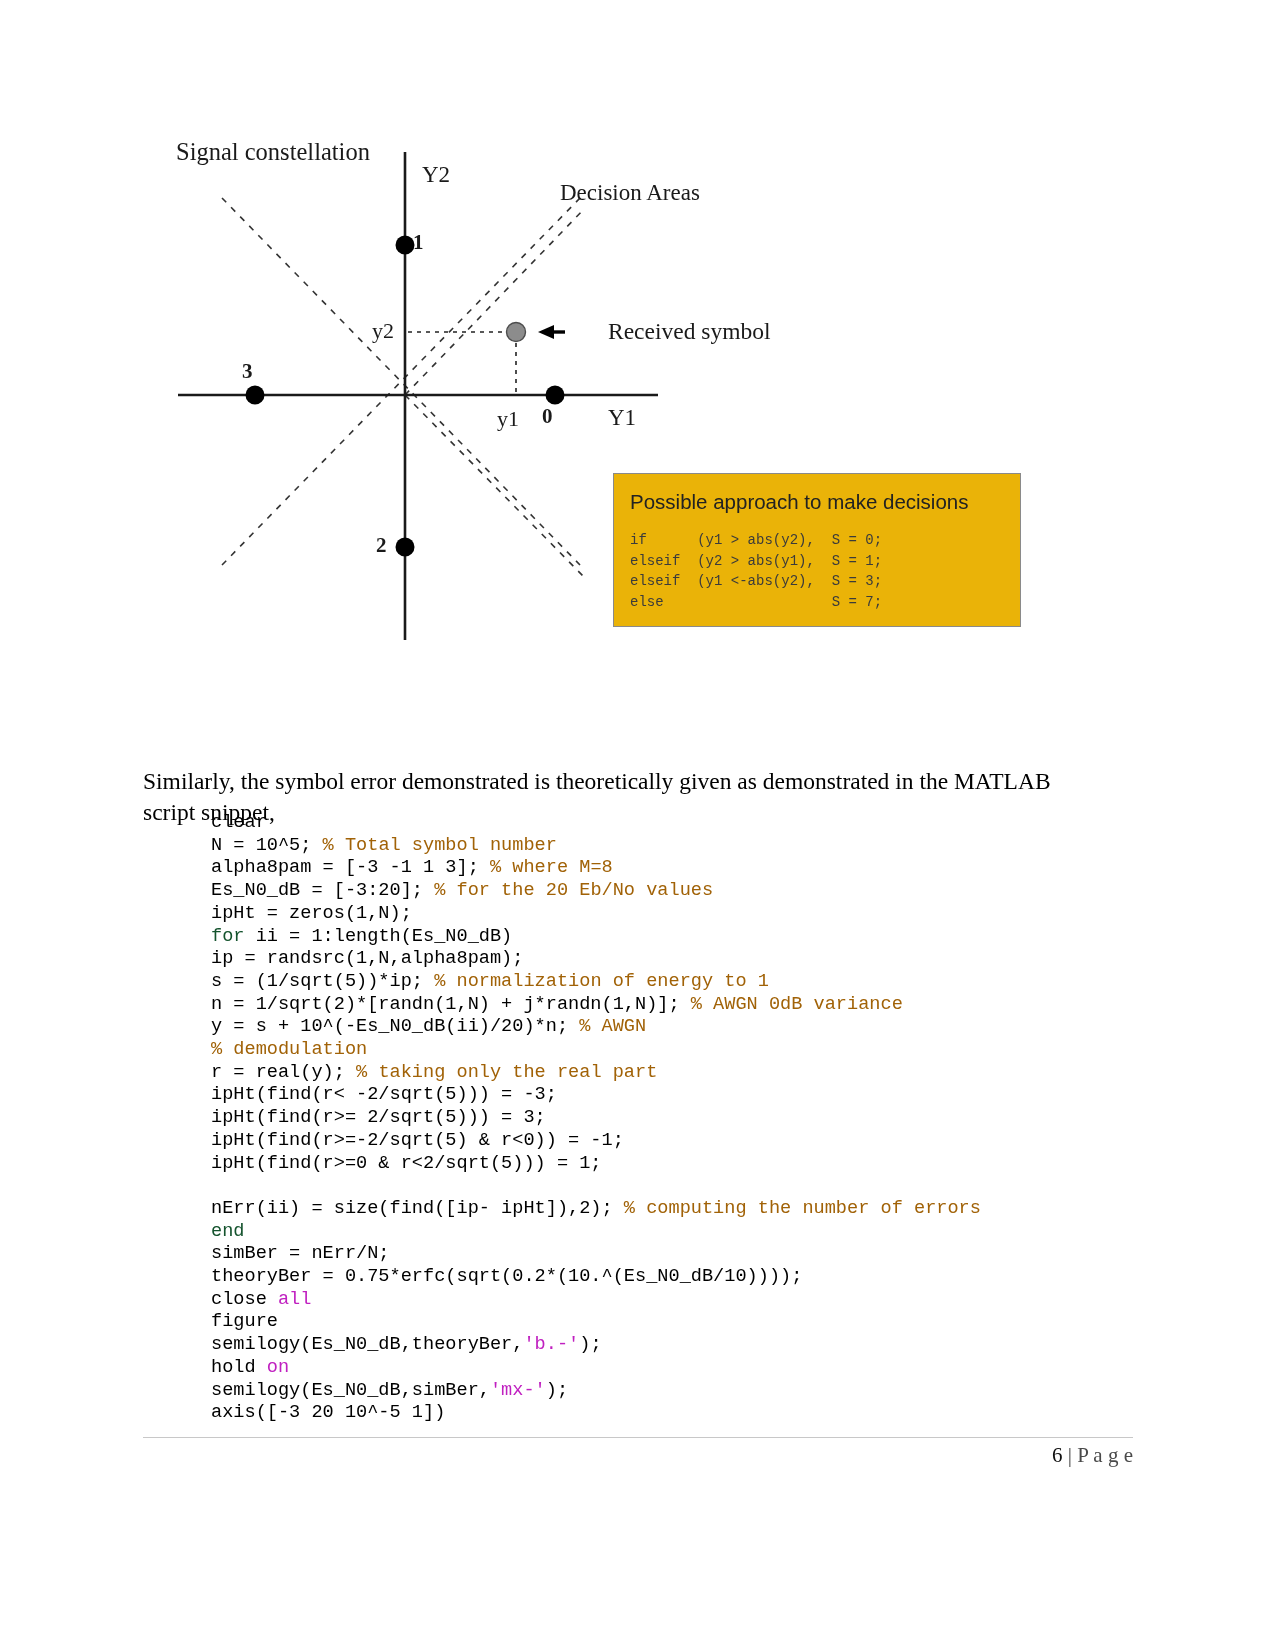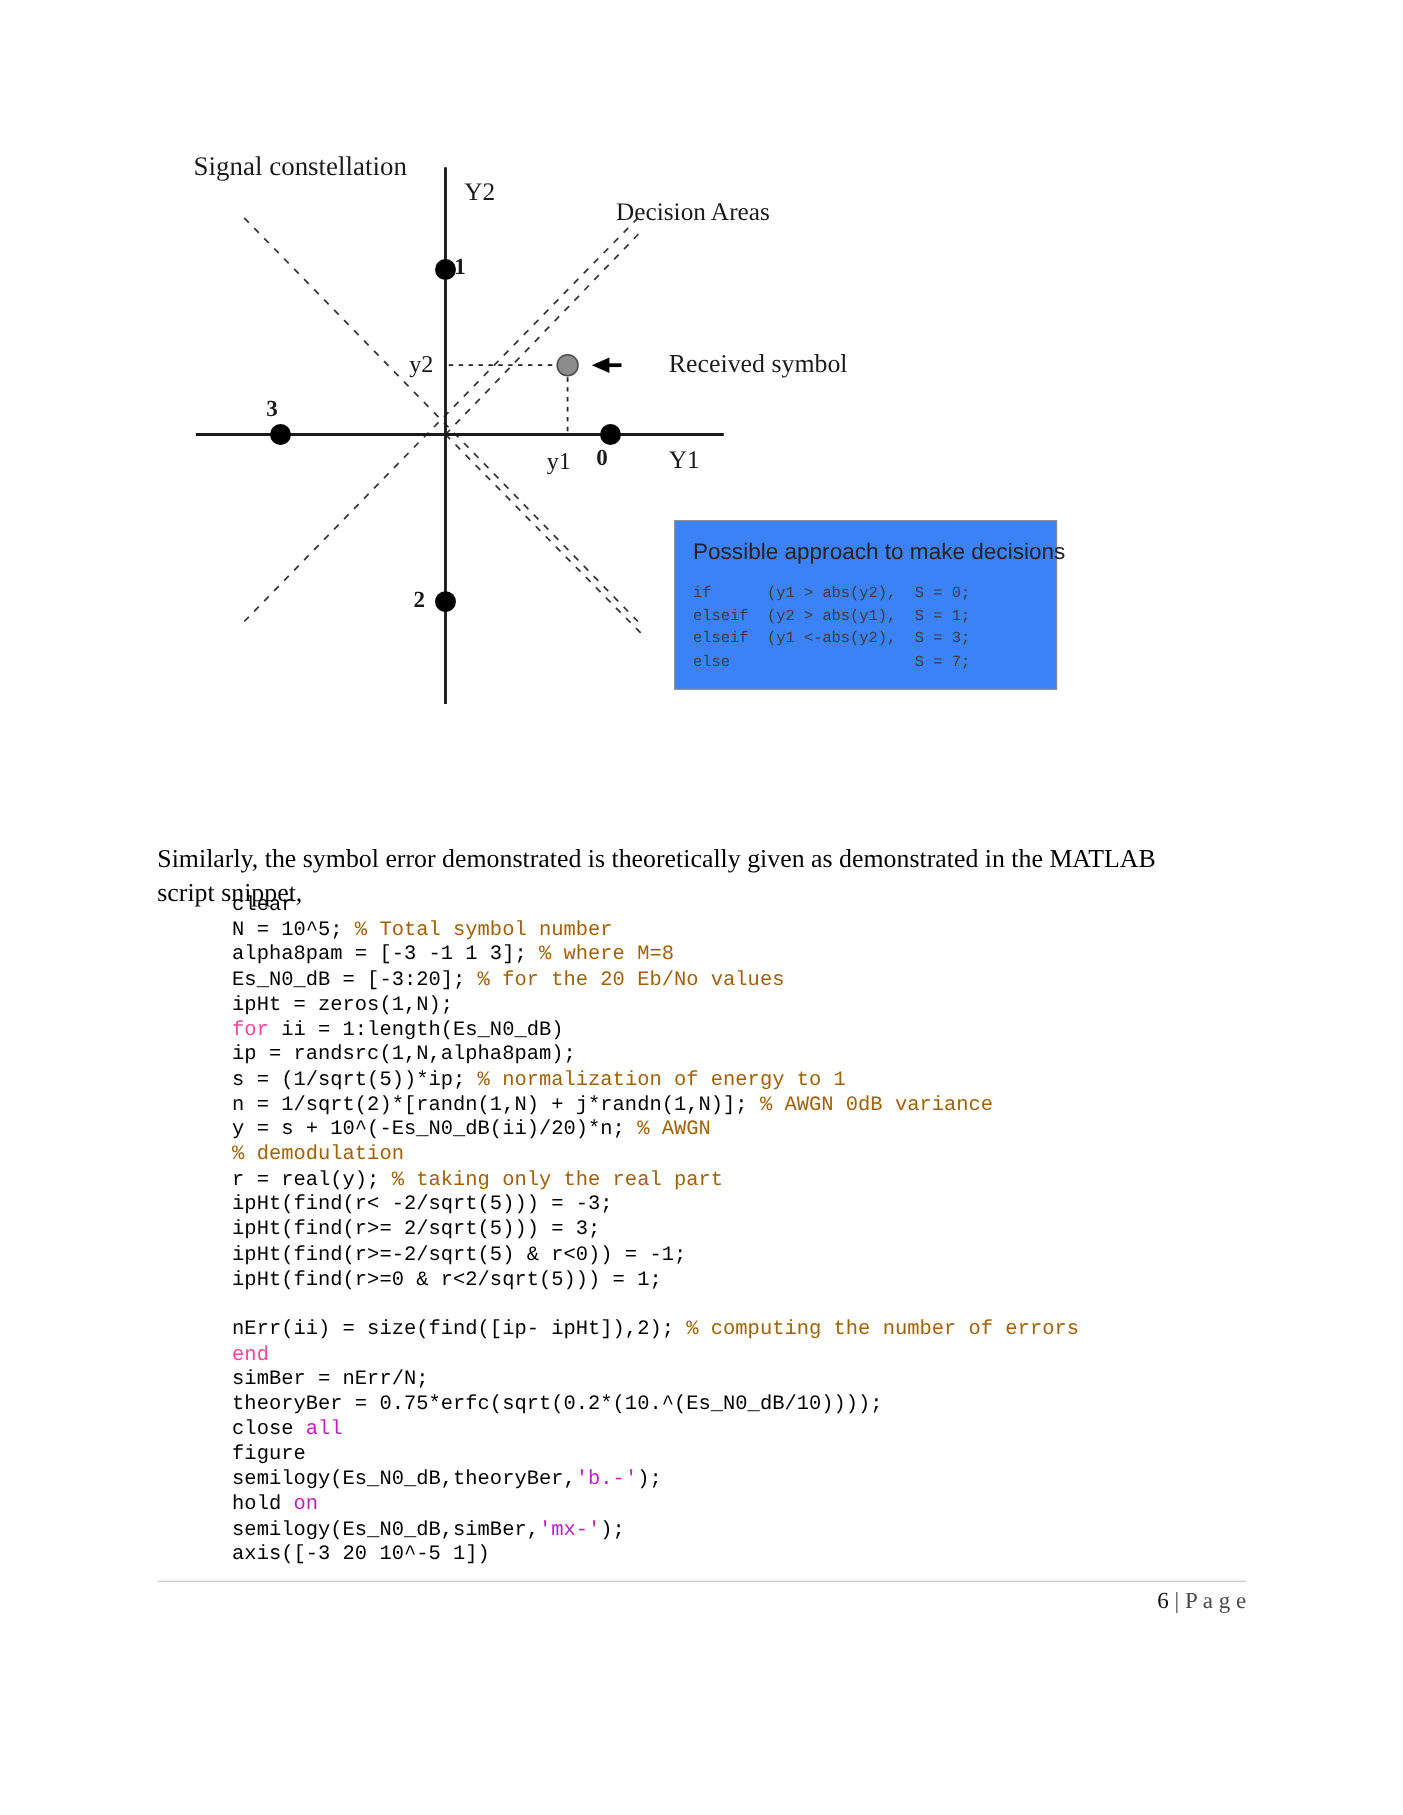--- a/index.html
+++ b/index.html
@@ -77,24 +77,24 @@
   #label-y1-axis {
     left: 448px; top: 295px;
     font-size: 23px;
   }
 
   
   #decision-box {
     position: absolute;
     left: 453px;
     top: 363px;
-    width: 348px;
+    width: 408px;
     box-sizing: border-box;
     border: 1.5px solid #8a8a8a;
-    background: #3b82f6;
+    background: #eab308;
     padding: 16px 20px 14px 16px;
   }
   #decision-box-title {
     font-family: "Liberation Sans", sans-serif;
     font-size: 20.5px;
     color: #222222;
     margin-bottom: 16px;
     white-space: nowrap;
   }
   .decision-line {
@@ -125,21 +125,21 @@
     top: 812px;
     width: 900px;
     font-family: "Liberation Mono", monospace;
     font-size: 18.6px;
     line-height: 22.7px;
     color: #000000;
     white-space: pre;
   }
   #matlab-code .code-line { white-space: pre; min-height: 22.7px; }
   .tok-comment { color: #a16207; }
-  .tok-keyword { color: #ec4899; }
+  .tok-keyword { color: #14532d; }
   .tok-string  { color: #c020c0; }
 
   
   #footer-rule {
     position: absolute;
     left: 143px;
     top: 1437px;
     width: 990px;
     height: 1px;
     background: #c8c8c8;

